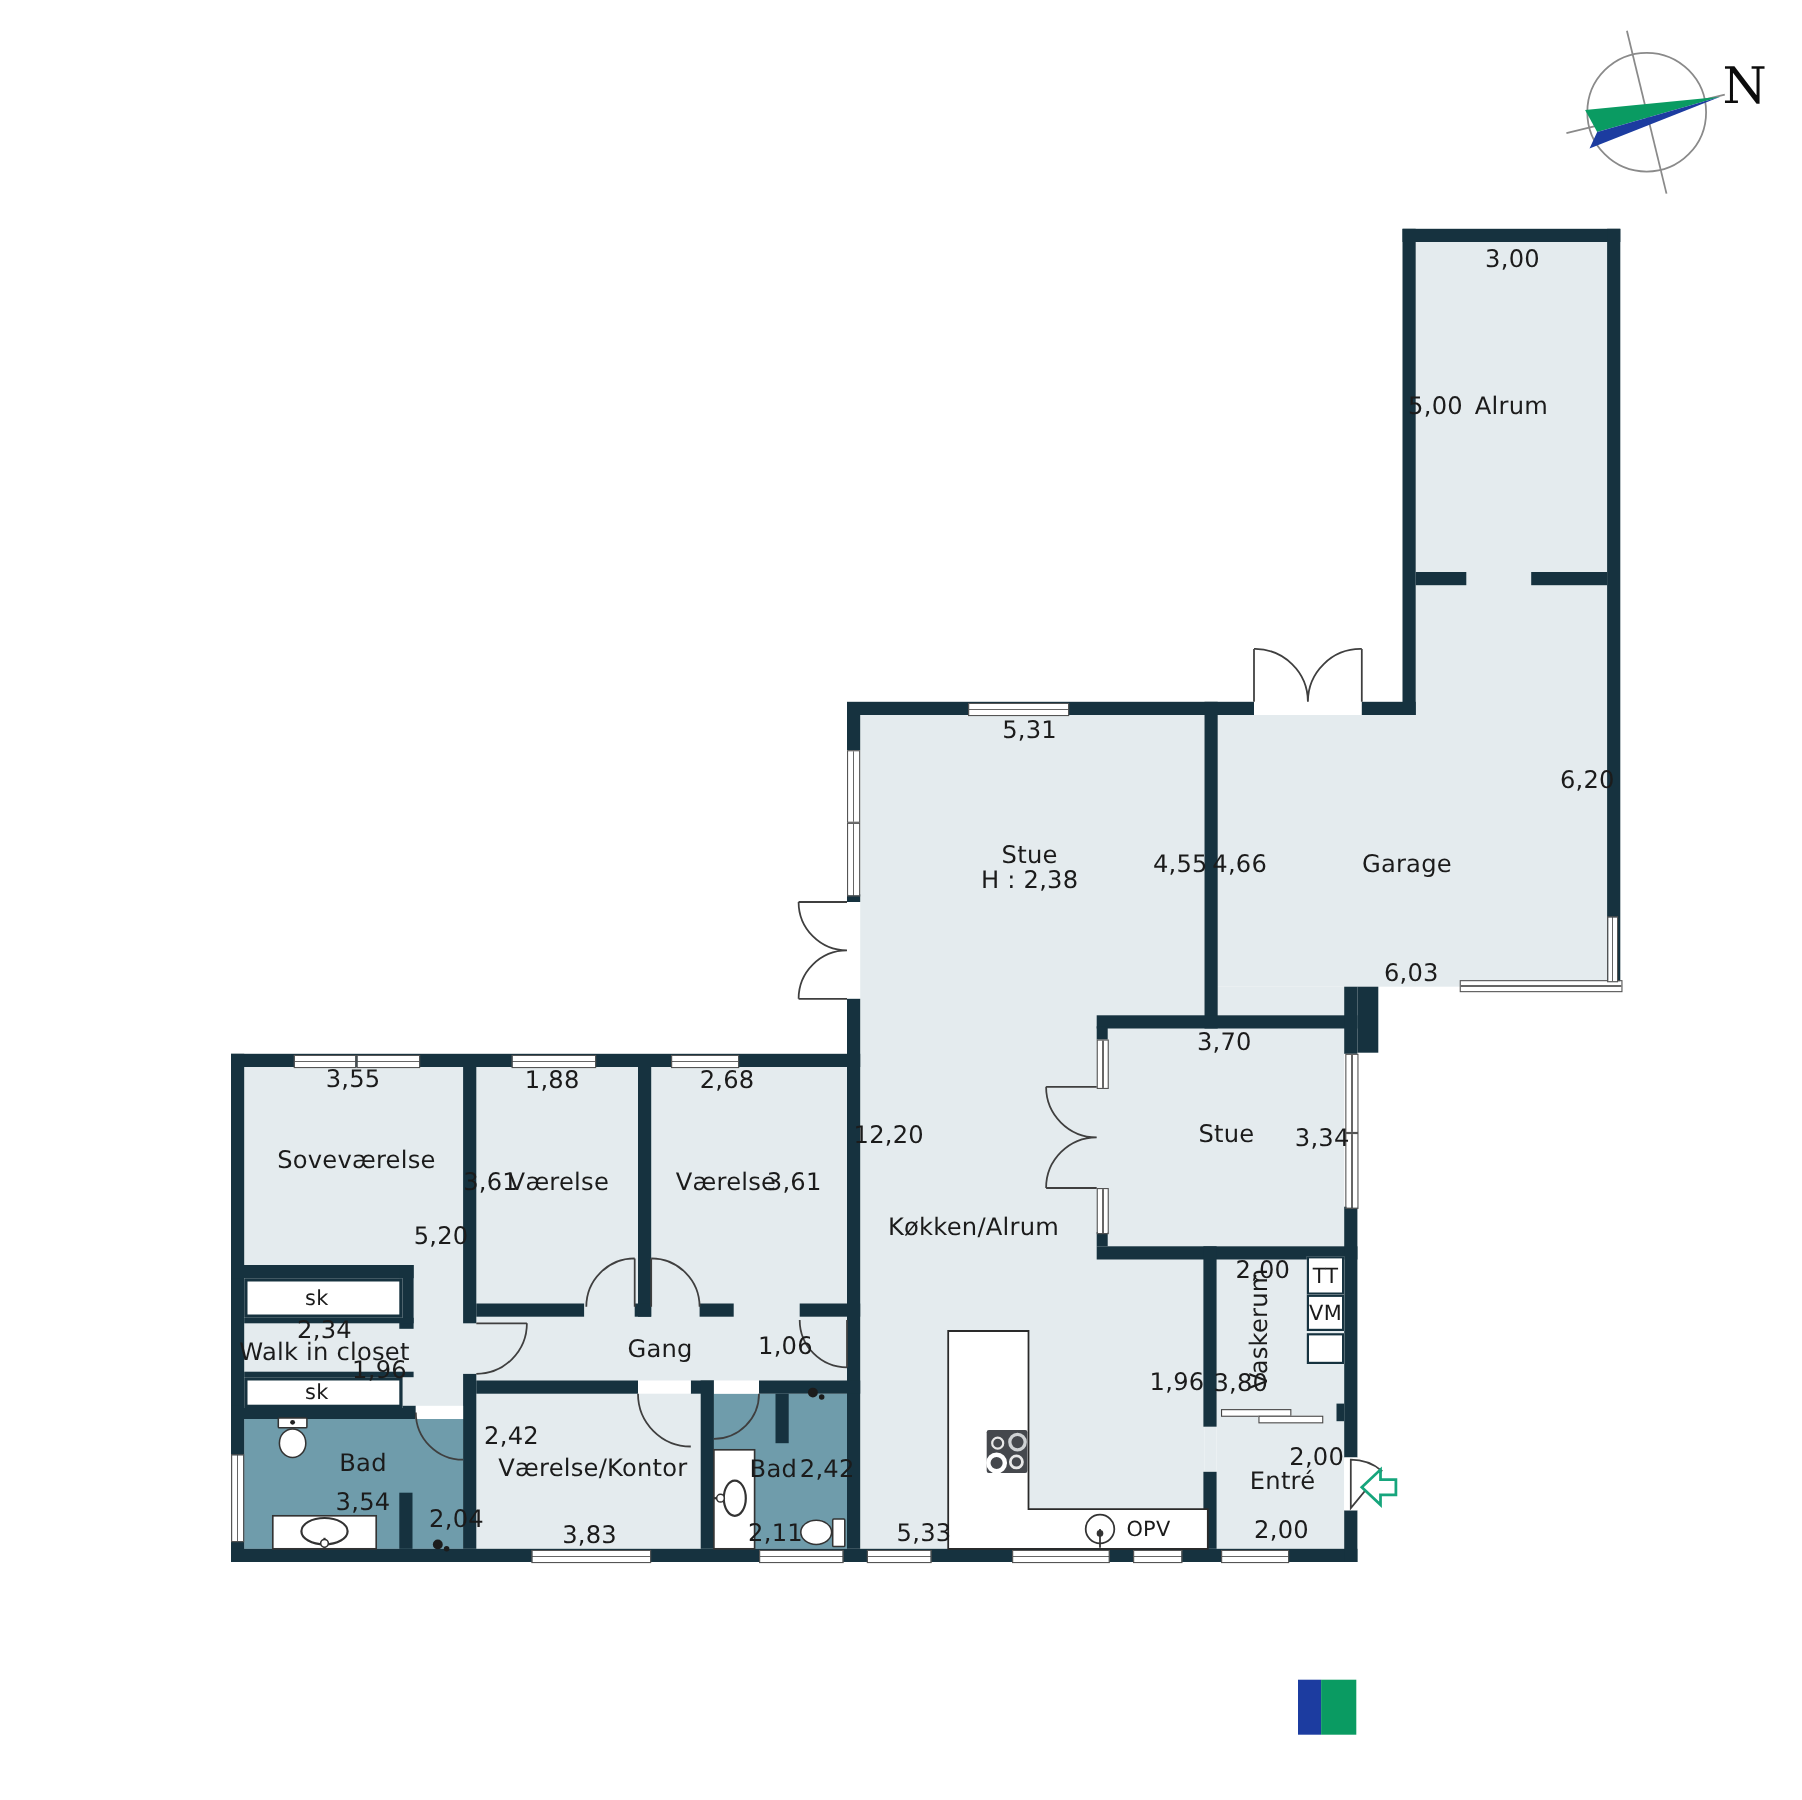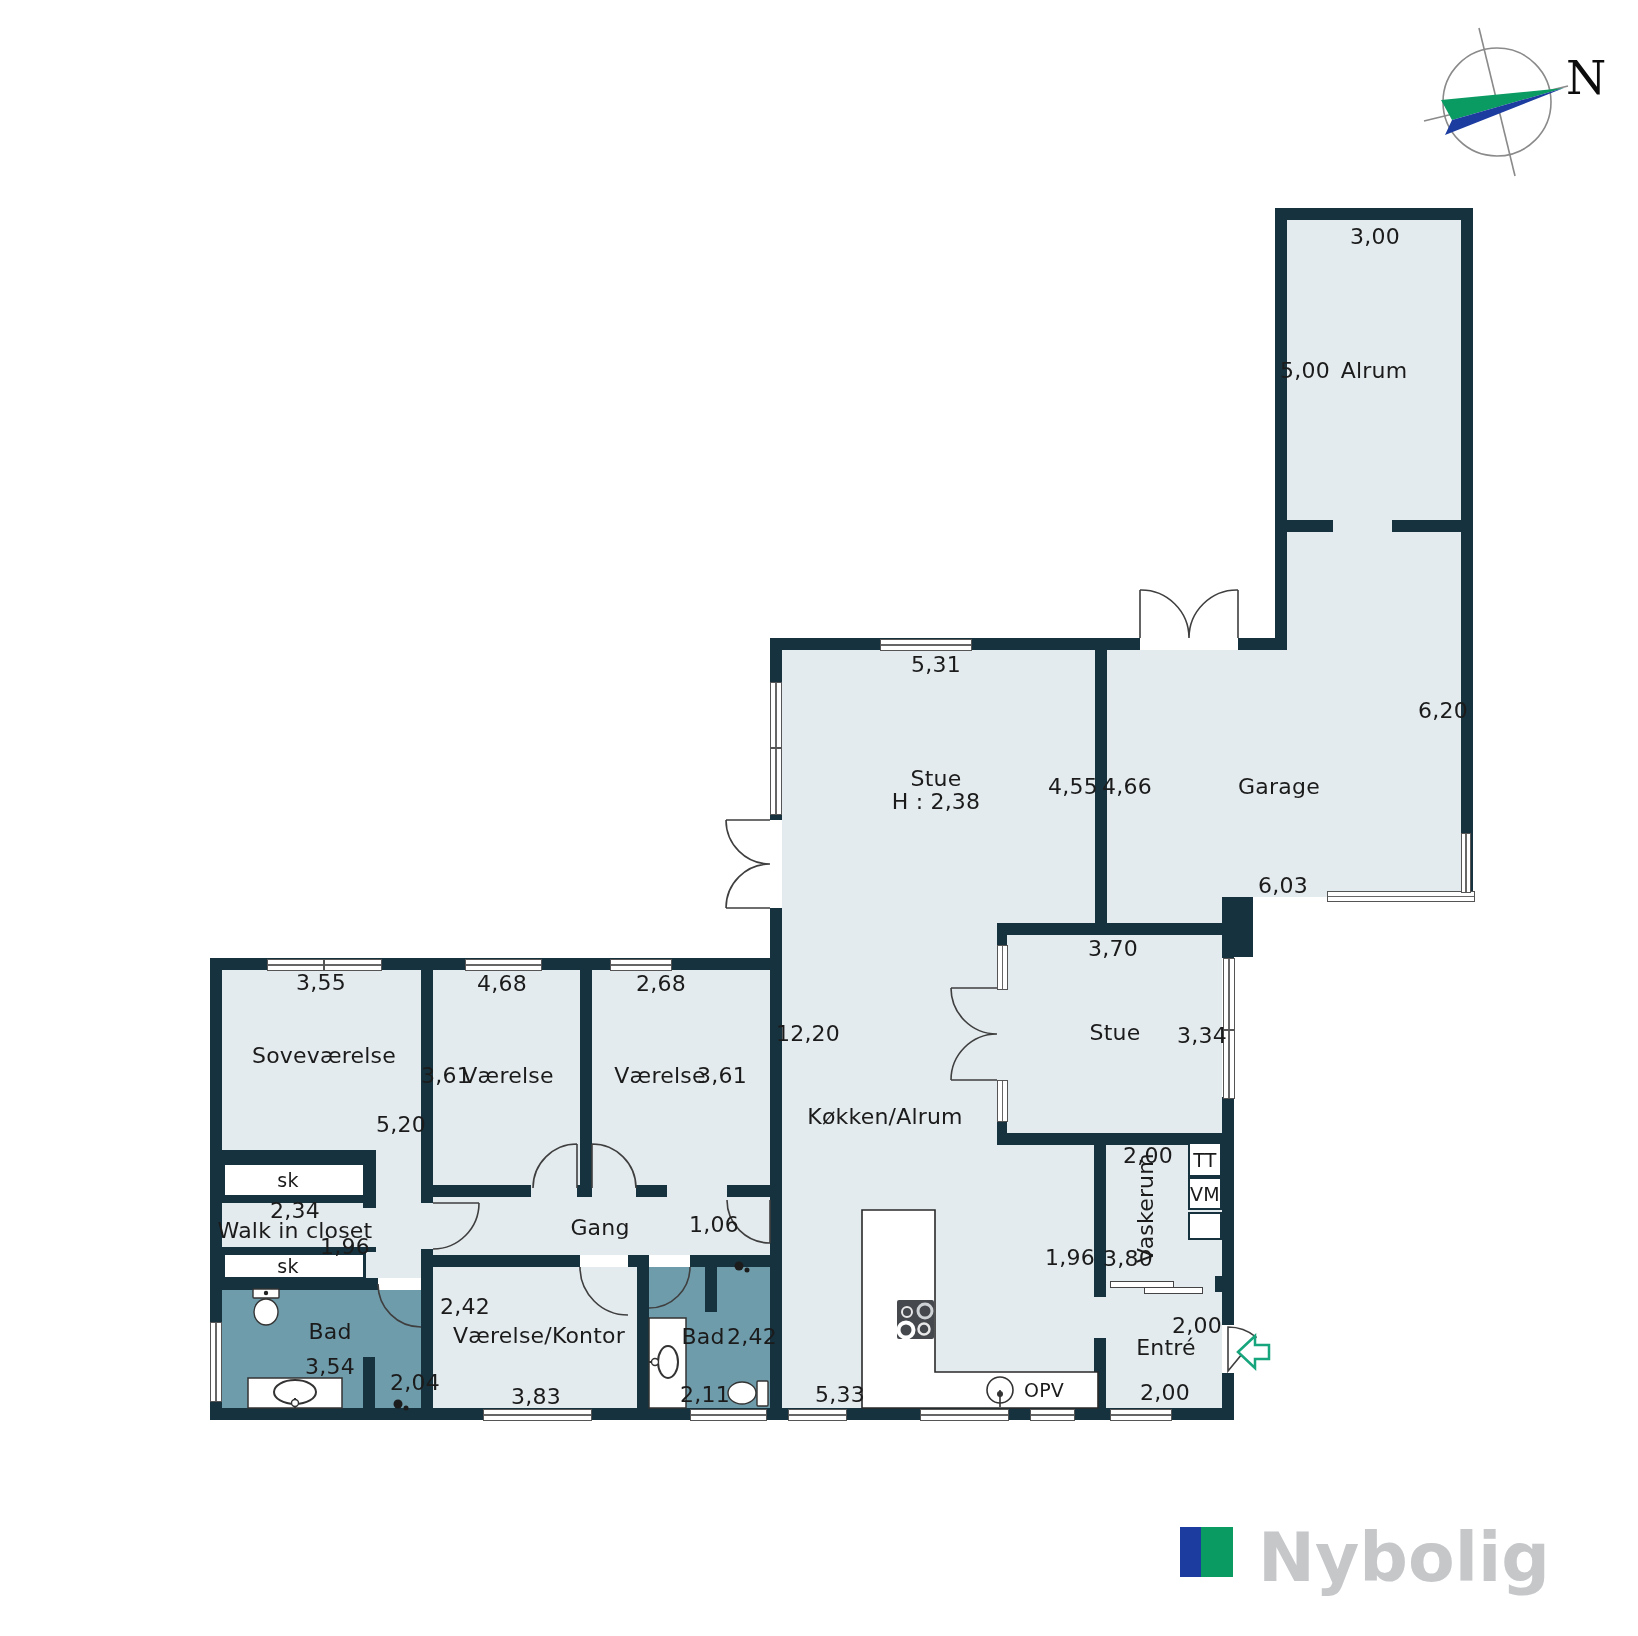--- a/index.html
+++ b/index.html
@@ -215,21 +215,21 @@
   <div class="lbl" style="left:808px;top:1033px">12,20</div>
   <div class="lbl" style="left:885px;top:1116px">Køkken/Alrum</div>
   <div class="lbl" style="left:840px;top:1394px">5,33</div>
   <div class="lbl" style="left:1070px;top:1257px">1,96</div>
   <div class="lbl small" style="left:1044px;top:1390px">OPV</div>
 
   <div class="lbl" style="left:321px;top:982px">3,55</div>
   <div class="lbl" style="left:324px;top:1055px">Soveværelse</div>
   <div class="lbl" style="left:401px;top:1124px">5,20</div>
 
-  <div class="lbl" style="left:502px;top:983px">4,68</div>
+  <div class="lbl" style="left:502px;top:983px">1,88</div>
   <div class="lbl" style="left:446px;top:1075px">3,61</div>
   <div class="lbl" style="left:508px;top:1075px">Værelse</div>
 
   <div class="lbl" style="left:661px;top:983px">2,68</div>
   <div class="lbl" style="left:660px;top:1075px">Værelse</div>
   <div class="lbl" style="left:722px;top:1075px">3,61</div>
 
   <div class="lbl small" style="left:288px;top:1180px">sk</div>
   <div class="lbl" style="left:295px;top:1210px">2,34</div>
   <div class="lbl" style="left:295px;top:1230px">Walk in closet</div>
@@ -259,15 +259,14 @@
 
   <div class="lbl" style="left:1197px;top:1325px">2,00</div>
   <div class="lbl" style="left:1166px;top:1347px">Entré</div>
   <div class="lbl" style="left:1165px;top:1392px">2,00</div>
 
   <div class="north" style="left:1586px;top:78px">N</div>
 
 
   <div class="logoblock" style="left:1180px;top:1527px;width:21px;height:50px;background:#1c3ca0"></div>
   <div class="logoblock" style="left:1201px;top:1527px;width:32px;height:50px;background:#0a9b62"></div>
-  <div class="logotext" style="left:1258px;top:1518px">Nybolig</div>
 
 </div>
 
 </body></html>

